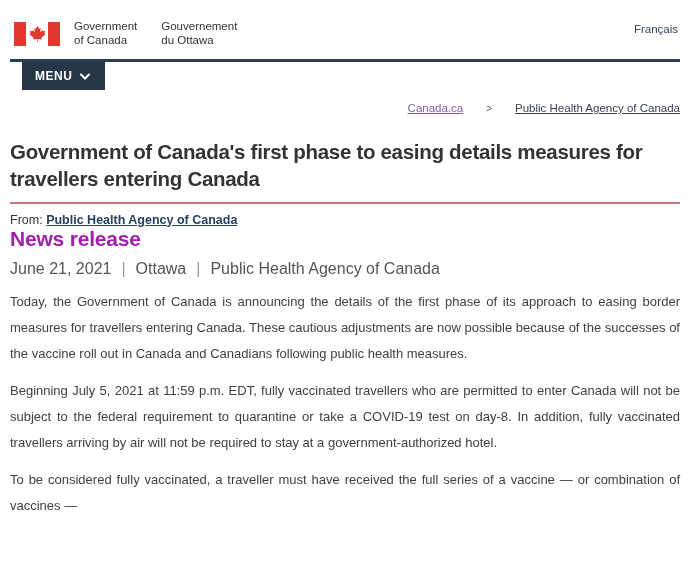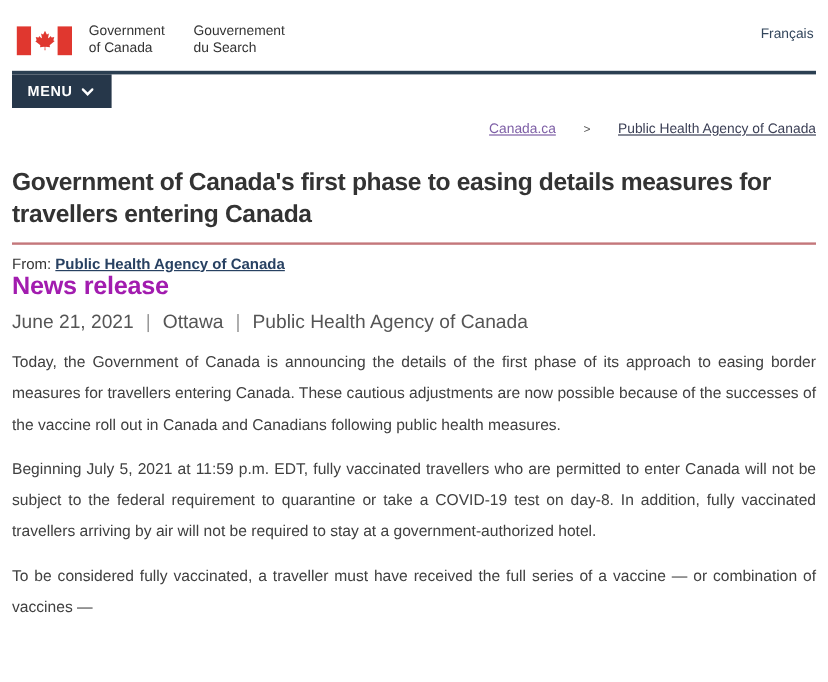--- a/index.html
+++ b/index.html
@@ -18,21 +18,21 @@
   .brand-text { display:flex; gap:24px; }
   .brand-col { font-size:11.5px; line-height:14px; color:#333; }
   .search-area { position:absolute; top:26px; right:2px; display:flex; }
   .search-input { width:193px; height:25px; border:1px solid #bfbfbf; border-right:none;
     font-size:11.5px; padding:0 8px; color:#333; outline:none; font-family:"Liberation Sans", sans-serif; }
   .search-input::placeholder { color:#8a8a8a; }
   .search-btn { width:27px; height:25px; background:#26374a; border:1px solid #26374a;
     display:flex; align-items:center; justify-content:center; cursor:pointer; }
   .menu-bar { position:absolute; left:0; right:0; top:59px; border-top:3px solid #2b3f52; }
   .menu-btn { display:inline-flex; align-items:center; gap:8px; background:#26374a; color:#fff;
-    font-size:12px; font-weight:bold; letter-spacing:.5px; padding:7px 15px 7px 13px; cursor:pointer; }
+    font-size:12px; font-weight:bold; letter-spacing:.5px; padding:7px 15px 7px 13px; cursor:pointer;margin-left:12px; }
 
   
   .breadcrumb { margin-top:12px; font-size:11.5px; display:flex; align-items:center; gap:23px; padding-left:2px;justify-content:flex-end; }
   .crumb-visited { color:#7e5fa6; text-decoration:underline; cursor:pointer; }
   .crumb-link { color:#3b3f55; text-decoration:underline; cursor:pointer; }
   .crumb-sep { color:#555; font-size:10px; }
 
   
   .page-title { margin-top:24px; font-size:20.5px; font-weight:bold; color:#333;
     letter-spacing:-0.3px; line-height:1.33; padding-bottom:9px; border-bottom:2px solid #c4777b; }
@@ -67,21 +67,21 @@
         </div>
         <div class="flag-bar"></div>
       </div>
       <div class="brand-text">
         <div class="brand-col">
           <div>Government</div>
           <div>of Canada</div>
         </div>
         <div class="brand-col">
           <div>Gouvernement</div>
-          <div>du Search</div>
+          <div>du Ottawa</div>
         </div>
       </div>
     </div>
 
 
     <div class="menu-bar">
       <div class="menu-btn">
         <span>MENU</span>
         <svg width="10" height="7" viewBox="0 0 10 7">
           <polyline points="1,1.5 5,5.5 9,1.5" fill="none" stroke="#fff" stroke-width="2" stroke-linecap="round"></polyline>

